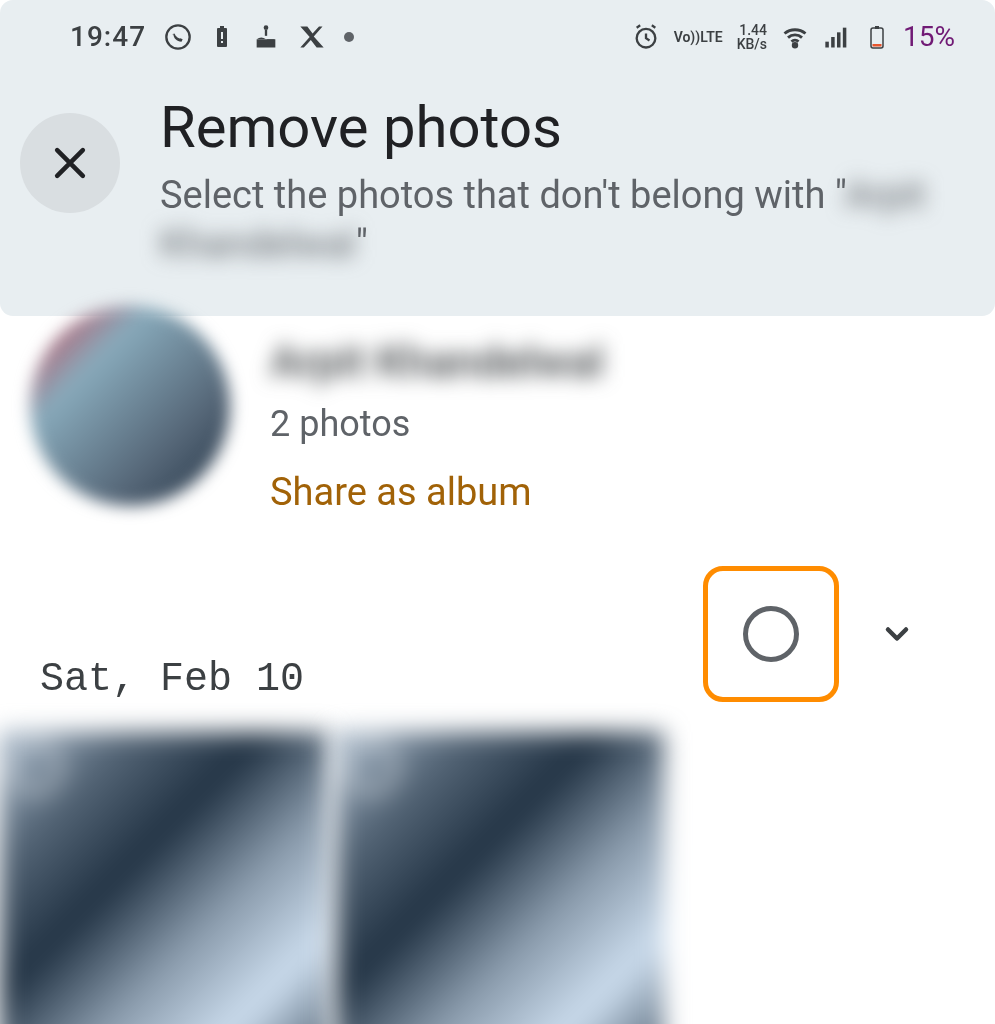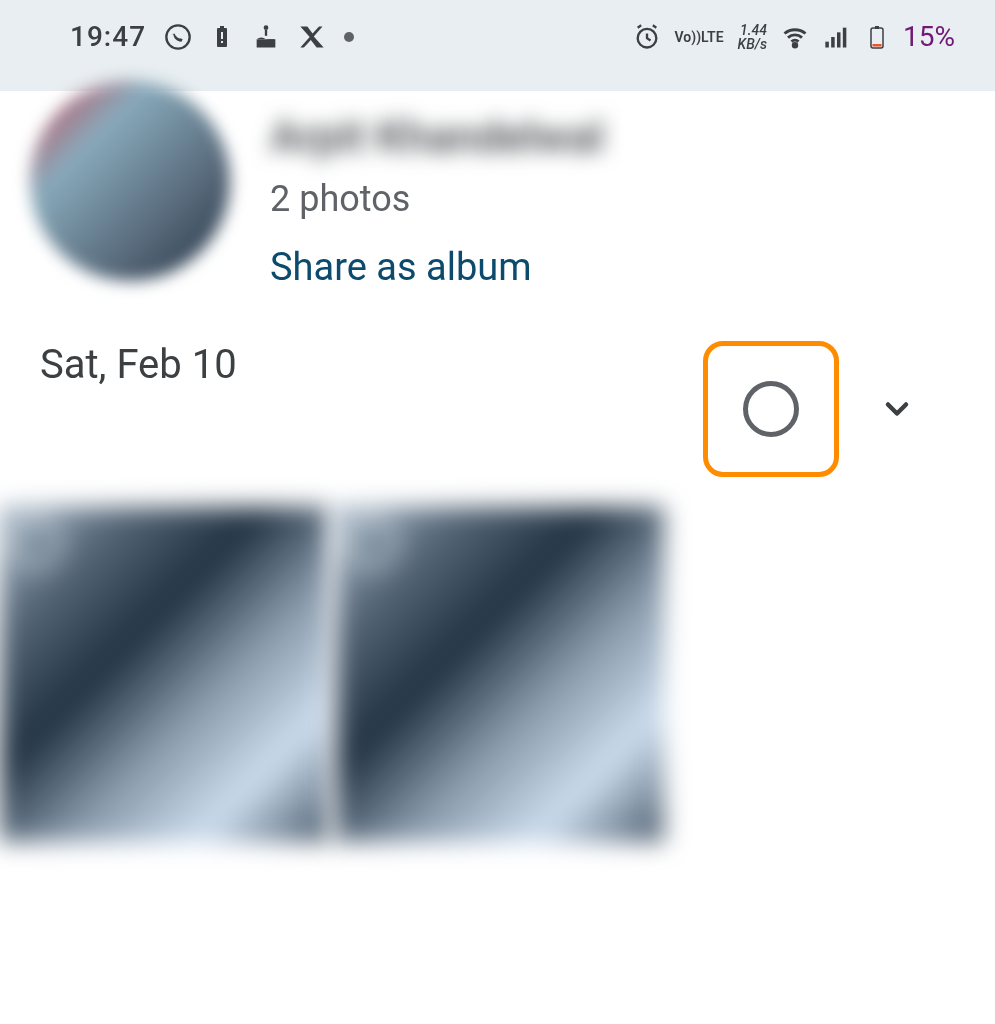--- a/index.html
+++ b/index.html
@@ -6,35 +6,36 @@
     body {
       font-family: 'Roboto', 'Segoe UI', Arial, sans-serif;
       background: #fff;
       width: 995px;
       height: 1024px;
       overflow: hidden;
       color: #202124;
     }
     .top-region {
       background: #e8eef1;
-      padding-bottom: 28px;
+      padding-bottom: 36px;
+      border-radius: 13px;
     }
     .status-bar {
       display: flex;
       justify-content: space-between;
       align-items: center;
       padding: 20px 40px 10px 70px;
       font-size: 28px;
       color: #3c4043;
     }
     .status-left { display: flex; align-items: center; gap: 18px; }
     .status-right { display: flex; align-items: center; gap: 14px; }
     .time { font-weight: 500; letter-spacing: 1px; }
     .net-stack { display: flex; flex-direction: row; align-items: center; font-size: 14px; line-height: 1; font-weight: 600; }
-    .speed-stack { display: flex; flex-direction: column; align-items: flex-end; font-size: 14px; line-height: 1; font-weight: 500; font-style: italic; }
+    .speed-stack { display: flex; flex-direction: column; align-items: flex-end; font-size: 14px; line-height: 1; font-weight: 500; }
     .icon-svg { width: 28px; height: 28px; display: block; }
     .icon-svg-sm { width: 24px; height: 24px; display: block; }
     .dot { width: 10px; height: 10px; background: #5f6368; border-radius: 50%; }
     .header {
       display: flex;
       align-items: flex-start;
       padding: 30px 40px 10px 20px;
       gap: 40px;
     }
     .close-btn {
@@ -58,24 +59,25 @@
       width: 200px; height: 200px; border-radius: 50%;
       background: linear-gradient(135deg, #c45 0%, #8ab 30%, #567 70%, #234 100%);
       filter: blur(8px);
       flex-shrink: 0;
       position: relative;
       top: -10px;
     }
     .person-info { padding-top: 20px; }
     .person-name { font-size: 44px; color: #3c4043; filter: blur(10px); font-weight: 500; margin-bottom: 15px; }
     .photo-count { font-size: 36px; color: #5f6368; margin-bottom: 25px; }
-    .share-link { font-size: 38px; color: #0c4a6e; font-weight: 400; }
+    .share-link { font-size: 38px; color: #a16207; font-weight: 400; }
     .date-row {
-      display: flex; align-items: flex-start; justify-content: space-between;
+      display: flex; align-items: flex-end; justify-content: space-between;
       padding: 30px 80px 30px 40px;
+      font-family: Liberation Mono, monospace;
     }
     .date-label { font-size: 40px; color: #3c4043; }
     .date-actions { display: flex; align-items: center; gap: 40px; }
     .highlight-box {
       border: 5px solid #ff8c00;
       border-radius: 20px;
       padding: 35px 35px;
       display: flex; align-items: center; justify-content: center;
     }
     .select-circle {
@@ -150,20 +152,33 @@
         </svg>
       <svg class="icon-svg-sm" viewBox="0 0 14 24">
           <rect x="1" y="3" width="12" height="20" rx="2" fill="none" stroke="#3c4043" stroke-width="1.5"></rect>
           <rect x="5" y="1" width="4" height="3" fill="#3c4043"></rect>
           <rect x="2.5" y="19" width="9" height="2.5" fill="#e8552d"></rect>
         </svg>
       <span class="battery-txt">15%</span>
     </div>
   </div>
 
+  <div class="header">
+    <div class="close-btn">
+      <svg width="44" height="44" viewBox="0 0 24 24" fill="none" stroke="#202124" stroke-width="2.5" stroke-linecap="round">
+          <path d="M5 5l14 14M19 5L5 19"></path>
+        </svg>
+    </div>
+    <div class="header-text">
+      <div class="title">Remove photos</div>
+      <div class="subtitle">
+        <span>Select the photos that don't belong with "</span><span class="quoted">Arpit Khandelwal</span><span>"</span>
+      </div>
+    </div>
+  </div>
 </div>
 
 <div class="content">
   <div class="person-row">
     <div class="avatar"></div>
     <div class="person-info">
       <div class="person-name">Arpit Khandelwal</div>
       <div class="photo-count">2 photos</div>
       <div class="share-link">Share as album</div>
     </div>

